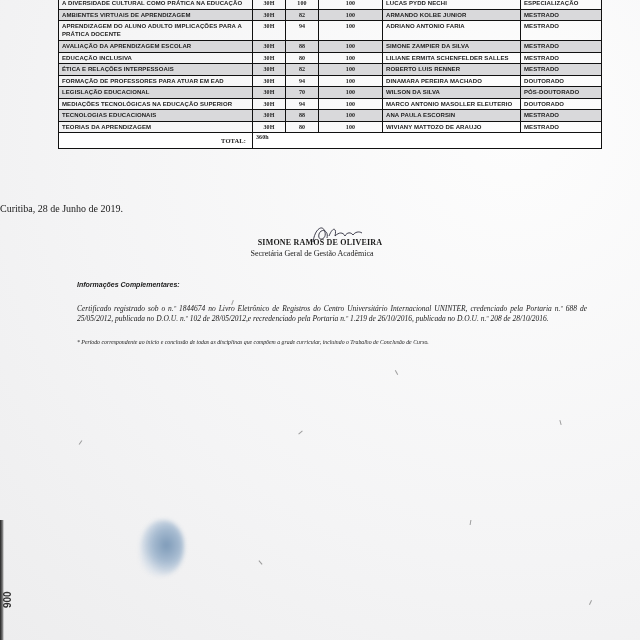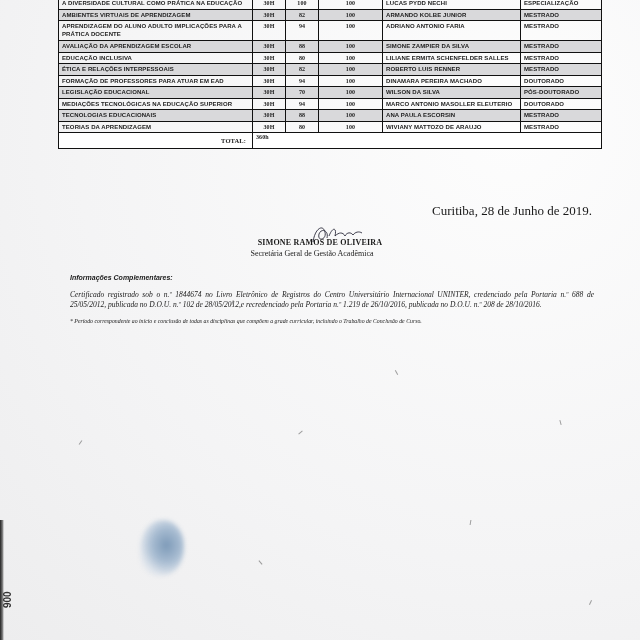--- a/index.html
+++ b/index.html
@@ -24,28 +24,28 @@
   }
   table.grades td {
     border:1.5px solid #111; padding:0 3px; height:10.5px; vertical-align:middle;
     text-transform:uppercase; color:#1b1b1b; overflow:hidden; white-space:nowrap;
   }
   table.grades tr.shade td { background:#d9d9db; }
   table.grades tr.tall td { height:18px; vertical-align:top; padding-top:1px; white-space:normal; line-height:8px; }
   table.grades td.num { text-align:center; font-family:"Liberation Serif", serif; font-size:6px; }
   table.grades td.total-label { text-align:right; font-family:"Liberation Serif", serif; font-size:6.5px; padding-right:6px; height:15px; background:#fff; }
   table.grades td.total-val { font-family:"Liberation Serif", serif; font-size:6px; vertical-align:top; padding-top:1px; background:#fff; text-transform:none; }
-  .city { position:absolute; left:0; width:592px; top:203px; text-align:right; font-size:13px; }
+  .city { position:absolute; left:0; width:592px; top:203px; text-align:left; font-size:10px; }
   .sig-scrawl { position:absolute; left:305px; top:222px; width:60px; height:24px; }
   .signer { position:absolute; left:0; width:640px; top:238px; text-align:center; font-size:8px; font-weight:bold; letter-spacing:0.2px; }
   .signer-role { position:absolute; left:0; width:624px; top:249px; text-align:center; font-size:8px; }
   .info { position:absolute; left:62px; top:265px; width:540px; font-style:italic; font-size:7.5px; line-height:9.4px; text-align:justify; }
   .info .heading { font-weight:bold; font-family:"Liberation Sans", sans-serif; font-size:7px; }
   .info .note { font-size:5.8px; line-height:8px; }
-  .info p { margin:8px; }
+  .info p { margin:15px; }
   .stain { position:absolute; left:140px; top:520px; width:44px; height:56px; border-radius:50% 45% 50% 40%;
     background:radial-gradient(ellipse at 60% 45%, #7d9ab8 0%, #a9bdd2 40%, rgba(210,220,232,0.5) 70%, transparent 100%); filter:blur(2px); }
   .side-num { position:absolute; left:2px; top:608px; transform:rotate(-90deg); transform-origin:left top; font-family:"Liberation Sans", sans-serif; font-size:10px; font-weight:bold; color:#333; }
   .side-num span { display:inline-block; }
   .speck { position:absolute; width:1px; height:5px; background:#555; opacity:0.55; }
 </style>
 </head>
 <body>
 
 <div class="page-bg"></div>

